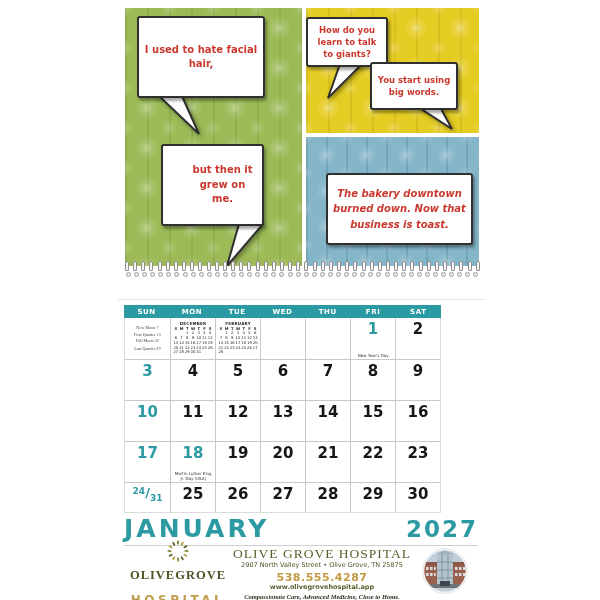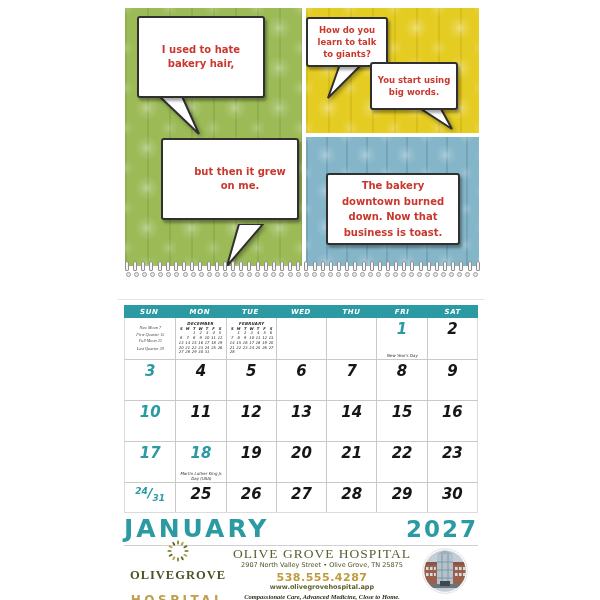--- a/index.html
+++ b/index.html
@@ -41,21 +41,21 @@
 
   
   .binding{position:absolute;left:125px;top:261px;width:355px;z-index:5;}
   .loop-row{display:flex;justify-content:space-between;height:10px;}
   .loop{width:4px;height:10px;border:1px solid #8f8f8f;background:#f5f5f5;border-radius:2px 2px 1px 1px;box-sizing:border-box;}
   .bead-row{display:flex;justify-content:space-between;margin-top:1px;padding:0 1px;}
   .bead{width:5px;height:5px;border:1px solid #9a9a9a;background:#ececec;border-radius:50%;box-sizing:border-box;}
   .page-edge{position:absolute;left:118px;top:299px;width:366px;height:1px;background:#e4e4e4;}
 
   
-  .calgrid{position:absolute;left:124px;top:305px;width:354px;font-style:italic;}
+  .calgrid{position:absolute;left:124px;top:305px;width:317px;}
   .dow-row{display:grid;grid-template-columns:repeat(7,1fr);background:#2b9aa3;height:13px;align-items:center;}
   .dow-cell{color:#fff;font-size:7px;font-weight:700;text-align:center;letter-spacing:.6px;}
   .week1,.cal-row{display:grid;grid-template-columns:repeat(7,1fr);height:41px;
     border-left:1px solid #dcdcdc;border-right:1px solid #dcdcdc;box-sizing:border-box;}
   .w1-cell,.cal-cell{position:relative;}
   .w1-cell + .w1-cell,.cal-cell + .cal-cell{border-left:1px solid #c9c9c9;}
   .cal-row{border-top:1px solid #c9c9c9;}
   .cal-row:last-child{height:31px;border-bottom:1px solid #dcdcdc;}
 
   .day-num{font-size:15px;font-weight:700;text-align:center;margin-top:2px;color:#161616;}
@@ -103,47 +103,47 @@
 
 <div class="page">
 
   <div class="collage">
 
     <div class="panel green">
       <svg class="tail" style="left:30px;top:86px;" width="48" height="44">
           <polygon points="2,0 26,0 44,40"></polygon>
         </svg>
       <div class="bubble bub-g" style="left:12px;top:8px;width:128px;height:82px;">
-        <span>I used to hate bakery hair,</span>
+        <span>I used to hate facial hair,</span>
       </div>
       <svg class="tail" style="left:96px;top:216px;" width="48" height="46">
           <polygon points="18,0 42,0 6,42"></polygon>
         </svg>
-      <div class="bubble bub-g" style="left:36px;top:130px;width:138px;height:82px;padding-left:25px;">
+      <div class="bubble bub-g" style="left:36px;top:136px;width:103px;height:82px;padding-left:25px;">
         <span>but then it grew on me.</span>
       </div>
     </div>
 
     <div class="panel yellow">
       <svg class="tail" style="left:18px;top:56px;" width="44" height="38">
           <polygon points="16,0 38,0 4,34"></polygon>
         </svg>
       <div class="bubble bub-y" style="left:0;top:9px;width:82px;height:50px;">
         <span>How do you learn to talk to giants?</span>
       </div>
       <svg class="tail" style="left:104px;top:99px;" width="46" height="26">
           <polygon points="8,0 30,0 42,22"></polygon>
         </svg>
       <div class="bubble bub-y" style="left:64px;top:54px;width:88px;height:48px;">
         <span>You start using big words.</span>
       </div>
     </div>
 
     <div class="panel blue">
-      <div class="bubble caption-box" style="left:20px;top:36px;width:134px;height:72px;">
+      <div class="bubble caption-box" style="left:20px;top:36px;width:147px;height:72px;font-style:italic;">
         <span>The bakery downtown burned down. Now that business is toast.</span>
       </div>
     </div>
   </div>
 
   <div class="binding">
     <div class="loop-row">
         <span class="loop"></span>
         <span class="loop"></span>
         <span class="loop"></span>

